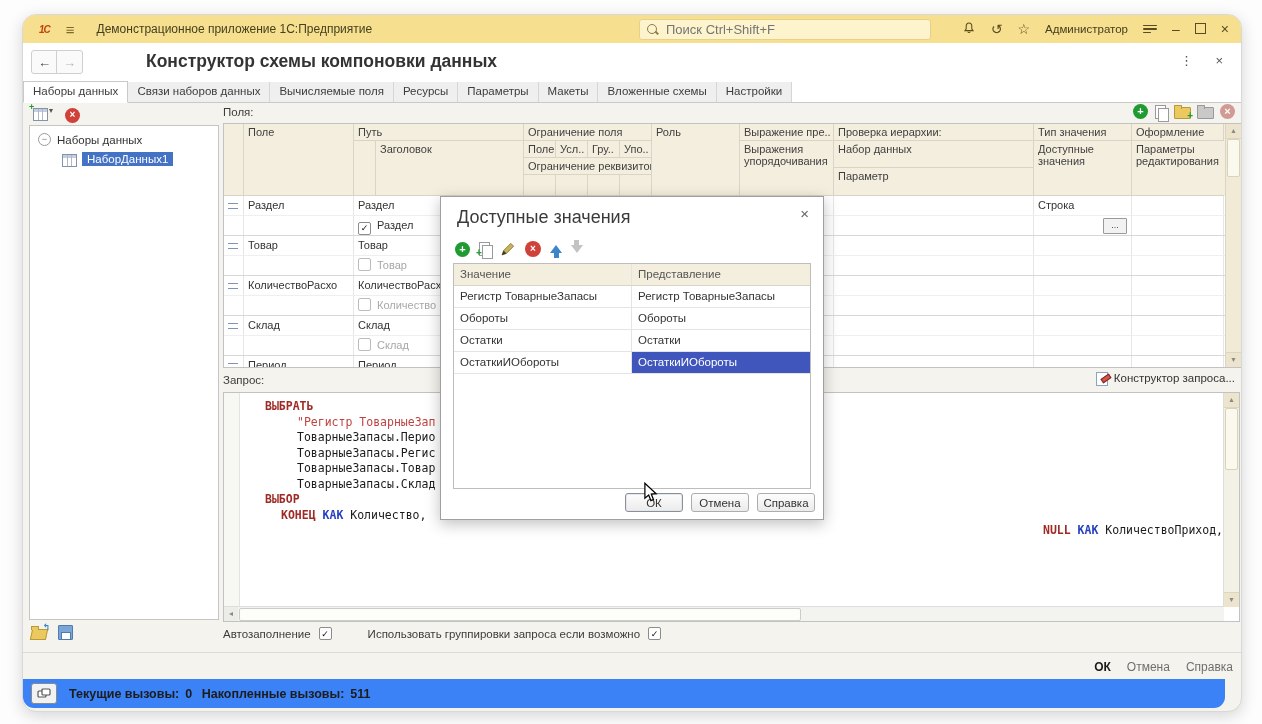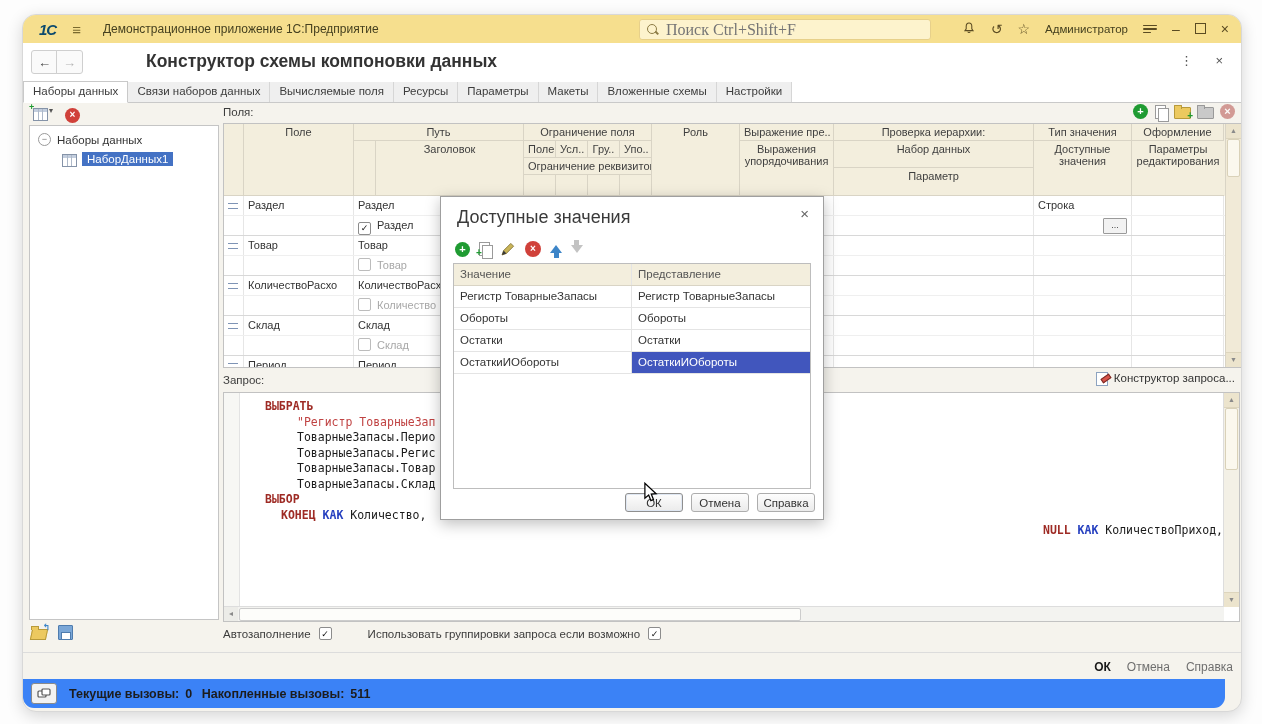--- a/index.html
+++ b/index.html
@@ -3,26 +3,26 @@
 <meta charset="utf-8">
 <style>
   html,body{margin:0;padding:0;background:#fdfdfd;}
   #screen{position:relative;width:1262px;height:724px;background:#fdfdfd;overflow:hidden;
           font-family:"Liberation Sans","DejaVu Sans",sans-serif;color:#333;}
   #win{position:absolute;left:22px;top:14px;width:1218px;height:696px;background:#f5f3ed;
        border:1px solid #d8d8d8;border-radius:14px;box-shadow:0 4px 16px rgba(0,0,0,.16);overflow:hidden;}
 
   
   #titlebar{position:absolute;left:0;top:0;right:0;height:28px;background:#f6df8e;display:flex;align-items:center;}
-  .logo1c{font-weight:800;font-style:italic;color:#0c4a6e;font-size:15px;margin-left:16px;letter-spacing:-1px;}
+  .logo1c{font-weight:800;font-style:italic;color:#c2410c;font-size:10px;margin-left:16px;letter-spacing:-1px;}
   .hamburger{font-size:15px;color:#7a6a2e;margin-left:16px;}
   .apptitle{font-size:12px;color:#45401f;margin-left:22px;}
   #searchbox{position:absolute;left:616px;top:4px;width:290px;height:19px;background:#fdf3cd;border:1px solid #e7d08a;
              border-radius:3px;display:flex;align-items:center;}
-  #searchbox input{border:0;background:transparent;outline:none;font-size:16px;color:#8d7c45;width:250px;font-family:Liberation Serif, serif;}
+  #searchbox input{border:0;background:transparent;outline:none;font-size:13px;color:#8d7c45;width:250px;}
   .mag{width:12px;height:12px;margin:0 5px 0 7px;position:relative;}
   .mag:before{content:"";position:absolute;left:0;top:0;width:8px;height:8px;border:1.4px solid #8d7c45;border-radius:50%;}
   .mag:after{content:"";position:absolute;left:8px;top:8px;width:4px;height:1.5px;background:#8d7c45;transform:rotate(45deg);}
   .tb-right{position:absolute;right:12px;top:0;height:28px;display:flex;align-items:center;gap:15px;color:#5a4b22;}
   .tb-ic{font-size:14px;line-height:1;cursor:default;}
   .userlbl{font-size:11.5px;color:#45401f;}
   .funcbars{display:flex;flex-direction:column;gap:2px;}
   .funcbars i{display:block;height:1.6px;background:#5a4b22;border-radius:1px;}
   .maxbox{width:9px;height:9px;border:1.5px solid #5a4b22;}
 
@@ -73,21 +73,21 @@
   .docico.wplus .plus2{position:absolute;left:-3px;bottom:-2px;color:#1f9b32;font-weight:800;font-size:10px;z-index:2;}
   .folderico{position:relative;width:16px;height:13px;display:inline-block;}
   .folderico:before{content:"";position:absolute;left:0;top:2px;width:15px;height:10px;background:#ecc95f;border:1px solid #b89a3a;border-radius:1px;}
   .folderico:after{content:"";position:absolute;left:0;top:0px;width:6px;height:3px;background:#ecc95f;border:1px solid #b89a3a;border-bottom:0;border-radius:1px 1px 0 0;}
   .folderico.grey:before{background:#c9c9c9;border-color:#999;}
   .folderico.grey:after{background:#c9c9c9;border-color:#999;}
   .folderico .fplus{position:absolute;right:-3px;bottom:-3px;color:#1f9b32;font-weight:800;font-size:10px;z-index:2;}
 
   #grid{position:absolute;left:200px;top:108px;width:1017px;height:243px;background:#fff;border:1px solid #c2c2c2;font-size:11px;}
   .ghead{display:flex;height:72px;background:#f3eedd;color:#3f3f3f;}
-  .hcell{box-sizing:border-box;border-right:1px solid #d9d4c5;border-bottom:1px solid #d9d4c5;padding:2px 4px;overflow:hidden;white-space:nowrap;text-align:center;}
+  .hcell{box-sizing:border-box;border-right:1px solid #d9d4c5;border-bottom:1px solid #d9d4c5;padding:2px 4px;overflow:hidden;white-space:nowrap;}
   .gcol{box-sizing:border-box;}
   .w-grip{width:20px;}.w-field{width:110px;}.w-path{width:170px;}.w-restr{width:128px;}.w-role{width:88px;}
   .w-expr{width:94px;}.w-hier{width:200px;}.w-type{width:98px;}.w-app{width:92px;}.w-scroll{width:15px;}
   .ghead .stack{display:flex;flex-direction:column;}
   .ghead .top17{height:17px;box-sizing:border-box;}
   .r4{display:flex;}
   .r4 .hcell{width:32px;box-sizing:border-box;}
   .vscroll{background:#f1ead7;border-left:1px solid #d9d4c5;position:relative;}
   .sarr{position:absolute;left:0;right:0;height:14px;text-align:center;font-size:7px;color:#8a8a8a;line-height:14px;background:#ece4cd;}
   .sarr.up{top:0;border-bottom:1px solid #ddd5bd;}

